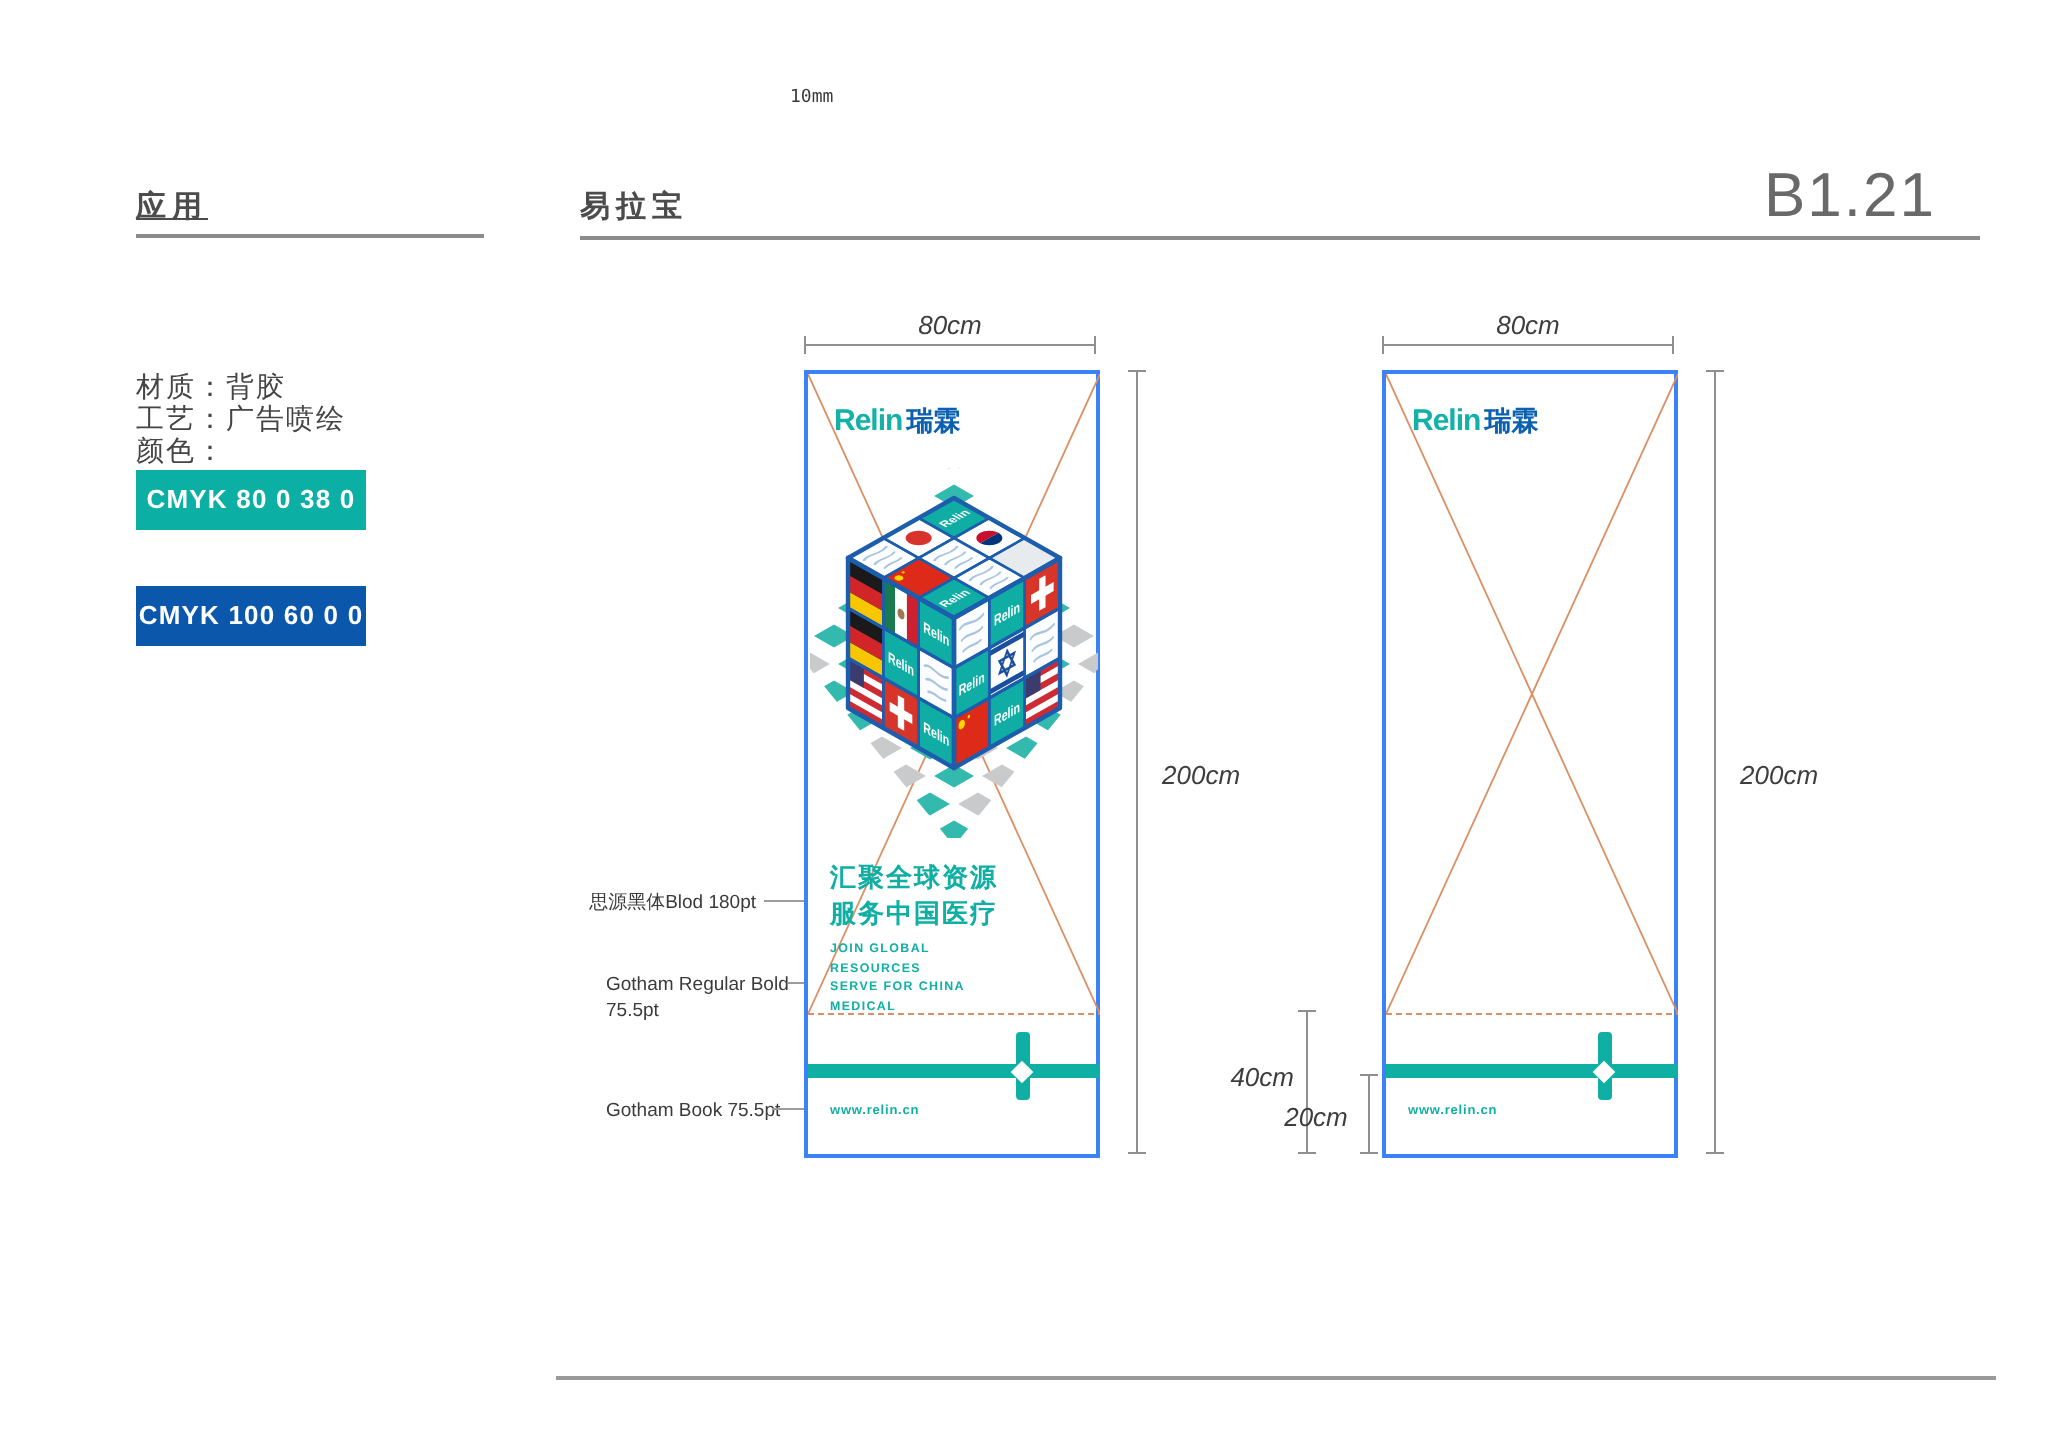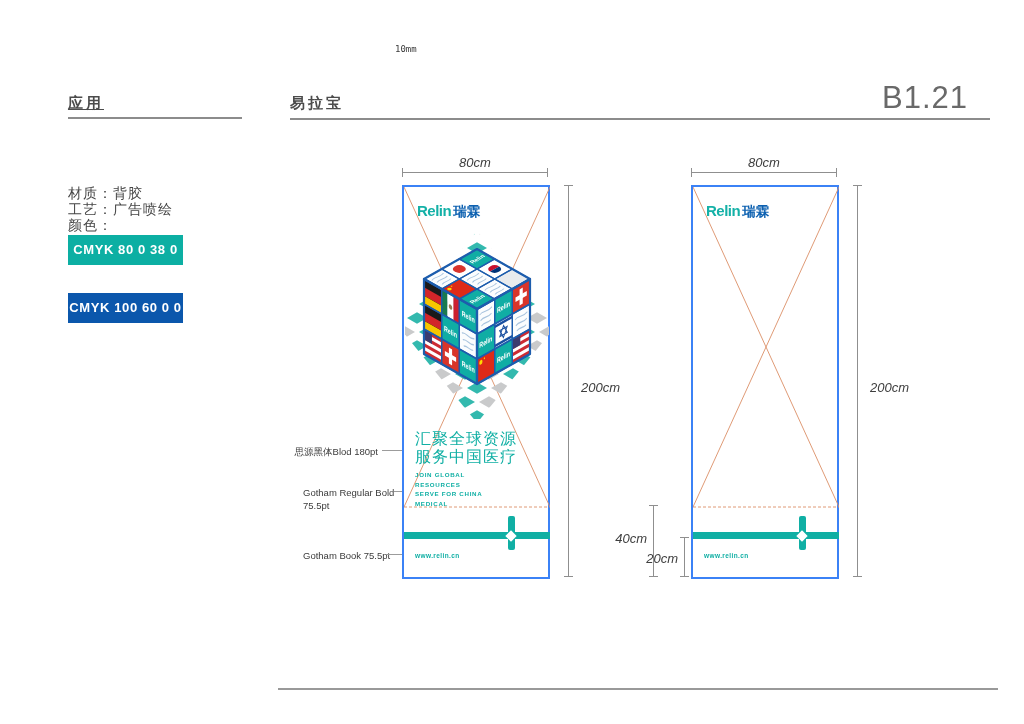--- a/index.html
+++ b/index.html
@@ -13,22 +13,22 @@
   .page-code{font-size:31px;color:#696969;letter-spacing:1px;}
   
   .spec-line{font-size:14px;color:#454545;letter-spacing:1px;}
   .swatch{position:absolute;width:115px;height:30px;line-height:30px;text-align:center;
           color:#fff;font-size:13px;font-weight:700;letter-spacing:.6px;}
   
   .banner{position:absolute;width:148px;height:394px;border:2px solid #3b82f6;background:#fff;box-sizing:border-box;}
   .logo{position:absolute;left:13px;top:15px;white-space:nowrap;}
   .logo-en{font-size:15px;font-weight:700;color:var(--logo-teal);letter-spacing:-.5px;}
   .logo-cn{font-size:13.5px;font-weight:700;color:var(--logo-blue);margin-left:2px;}
-  .headline{position:absolute;left:11px;top:243px;font-size:16px;line-height:17.5px;
-            font-weight:400;color:var(--teal);letter-spacing:1px;white-space:nowrap;}
+  .headline{position:absolute;left:11px;top:243px;font-size:13px;line-height:17.5px;
+            font-weight:700;color:var(--teal);letter-spacing:1px;white-space:nowrap;}
   .tagline{position:absolute;left:11px;top:283px;font-size:6.2px;line-height:9.6px;
            font-weight:700;color:var(--teal);letter-spacing:.7px;}
   .teal-stripe{position:absolute;left:0;top:345px;width:146px;height:7px;background:var(--teal);}
   .cross-v{position:absolute;left:104px;top:329px;width:7px;height:34px;background:var(--teal);border-radius:2px;}
   .cross-diamond{position:absolute;left:103px;top:344.5px;width:8px;height:8px;background:#fff;transform:rotate(45deg);}
   .website{position:absolute;left:11px;top:365px;font-size:6.5px;font-weight:700;color:var(--teal);letter-spacing:.4px;}
   .cutmarks{position:absolute;left:0;top:0;}
   
   .hline{position:absolute;height:1px;background:var(--dim-line);}
   .vline{position:absolute;width:1px;background:var(--dim-line);}
@@ -286,16 +286,16 @@
   <div class="dim-label" style="left:870px;top:380px;">200cm</div>
 
   <div class="vline" style="left:653px;top:505px;height:72px;"></div>
   <div class="tick-h" style="left:649px;top:505px;"></div>
   <div class="tick-h" style="left:649px;top:576px;"></div>
   <div class="dim-label" style="left:605px;top:531px;width:42px;text-align:right;">40cm</div>
 
   <div class="vline" style="left:684px;top:537px;height:40px;"></div>
   <div class="tick-h" style="left:680px;top:537px;"></div>
   <div class="tick-h" style="left:680px;top:576px;"></div>
-  <div class="dim-label" style="left:638px;top:551px;width:40px;text-align:right;">20cm</div>
+  <div class="dim-label" style="left:638px;top:551px;width:40px;text-align:center;">20cm</div>
 
   <div class="rule" style="left:278px;top:688px;width:720px;background:#999;"></div>
 </div>
 
 </body></html>

